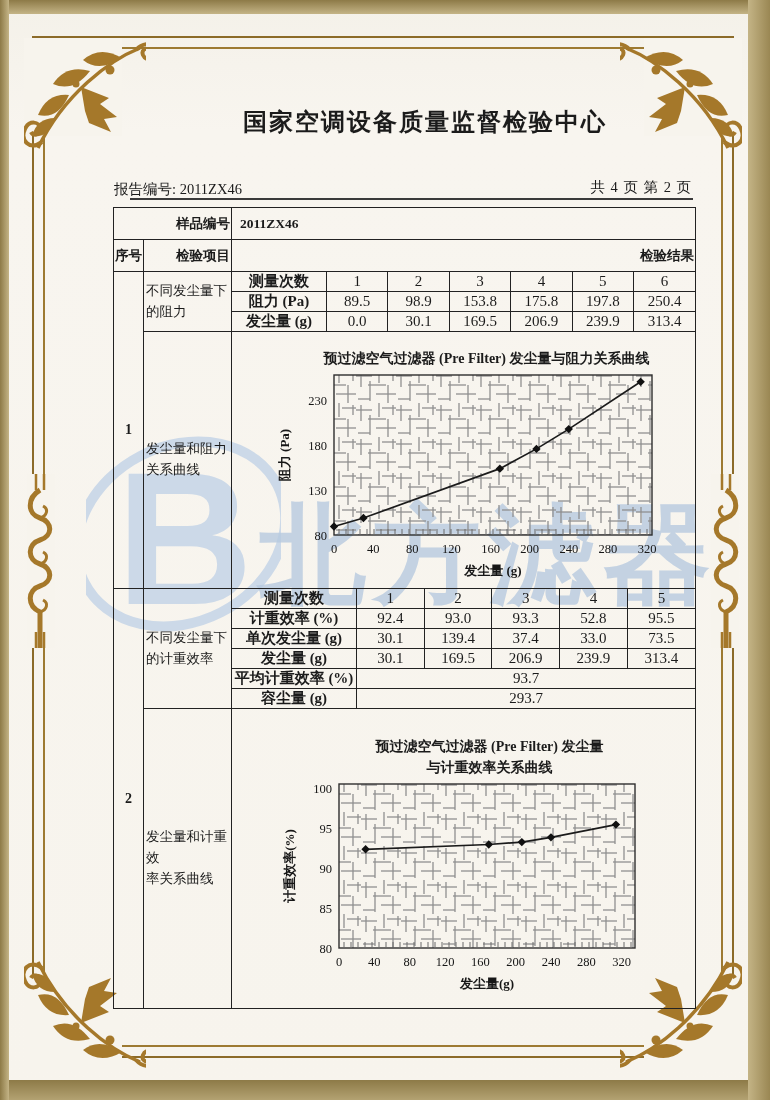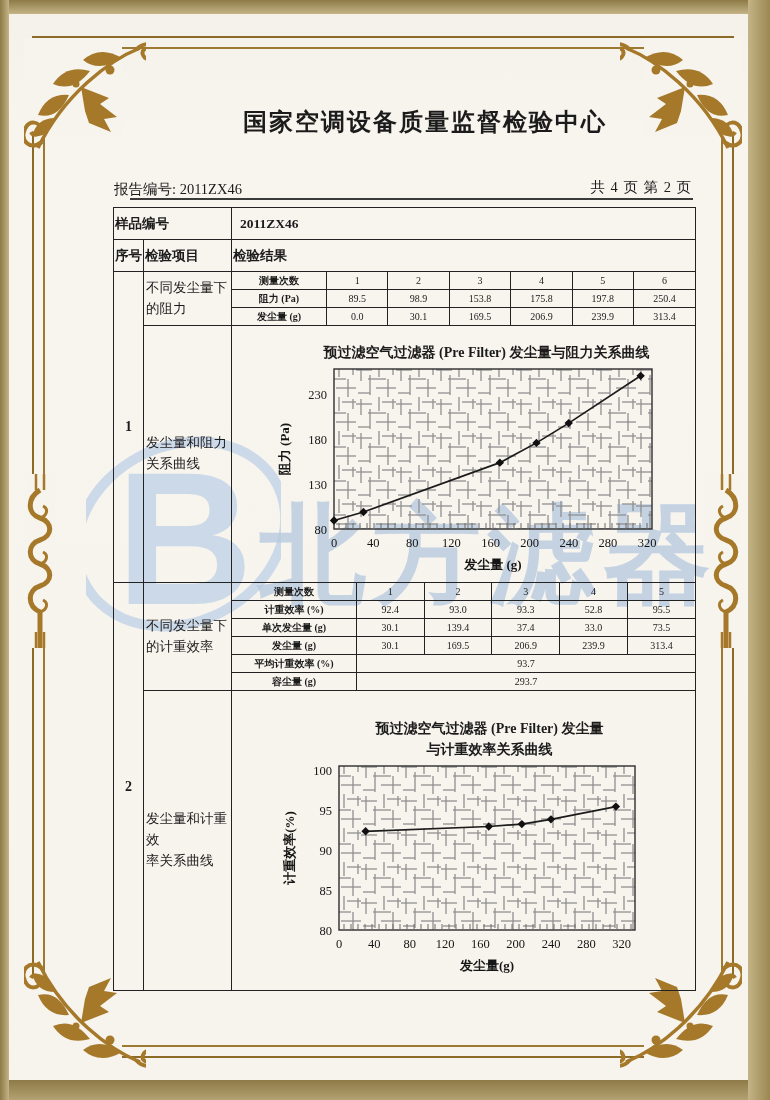--- a/index.html
+++ b/index.html
@@ -52,28 +52,28 @@
   .hdr-no{position:absolute;left:114px;top:180px;font-size:14.5px;}
   .hdr-page{position:absolute;right:78px;top:178px;font-size:14.5px;letter-spacing:1px;}
   .hdr-rule{position:absolute;left:130px;top:198px;width:563px;height:2px;background:#3a3a3a;}
   
   table.main{
     position:absolute;left:113px;top:207px;width:583px;
     border-collapse:collapse;table-layout:fixed;
     font-size:13.5px;
   }
   table.main td{border:1.5px solid #222;vertical-align:middle;}
-  td.c{text-align:left;}
+  td.c{text-align:right;}
   tr.hrow td{height:29px;font-weight:bold;}
   td.sample-val{padding-left:8px;font-weight:bold;}
   td.seq{font-weight:bold;font-size:14px;text-align:center;}
   td.item{text-align:left;white-space:pre-line;line-height:1.55;font-weight:normal;padding:2px;}
   td.res{padding:0;}
   
-  table.inner{border-collapse:collapse;table-layout:fixed;width:100%;font-size:10px;}
+  table.inner{border-collapse:collapse;table-layout:fixed;width:100%;font-size:15px;}
   table.inner td{border:1px solid #222;text-align:center;height:17px;padding:0 2px;}
   table.inner td.lbl{font-weight:bold;}
   table.inner tr td:first-child{border-left:none;}
   table.inner tr td:last-child{border-right:none;}
   table.inner tr:first-child td{border-top:none;}
   table.inner tr:last-child td{border-bottom:none;}
   table.t1 td.lbl{width:90px;}
   table.t2 td.lbl{width:120px;}
   
   td.ch1{height:256px;}

